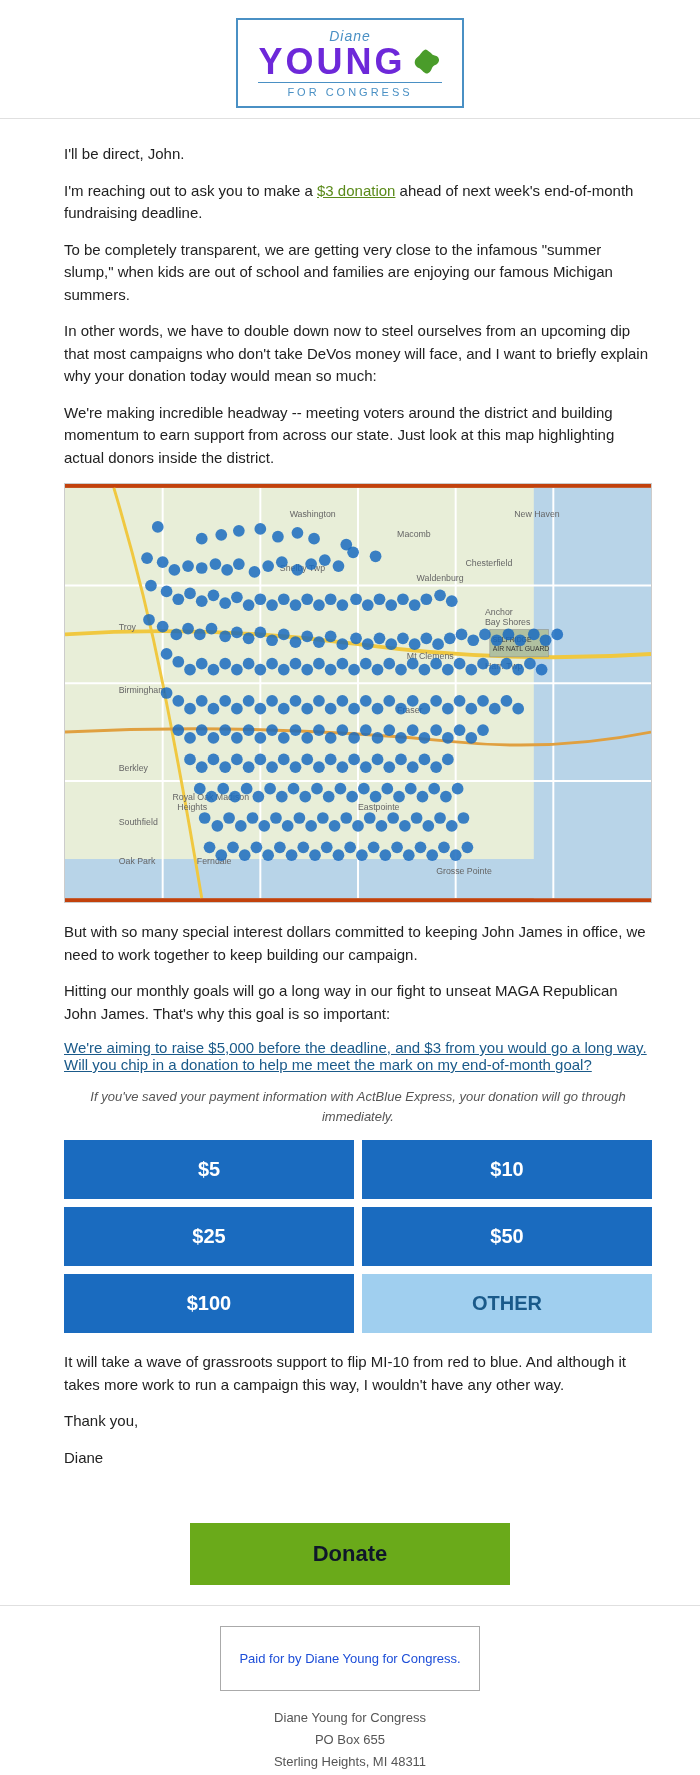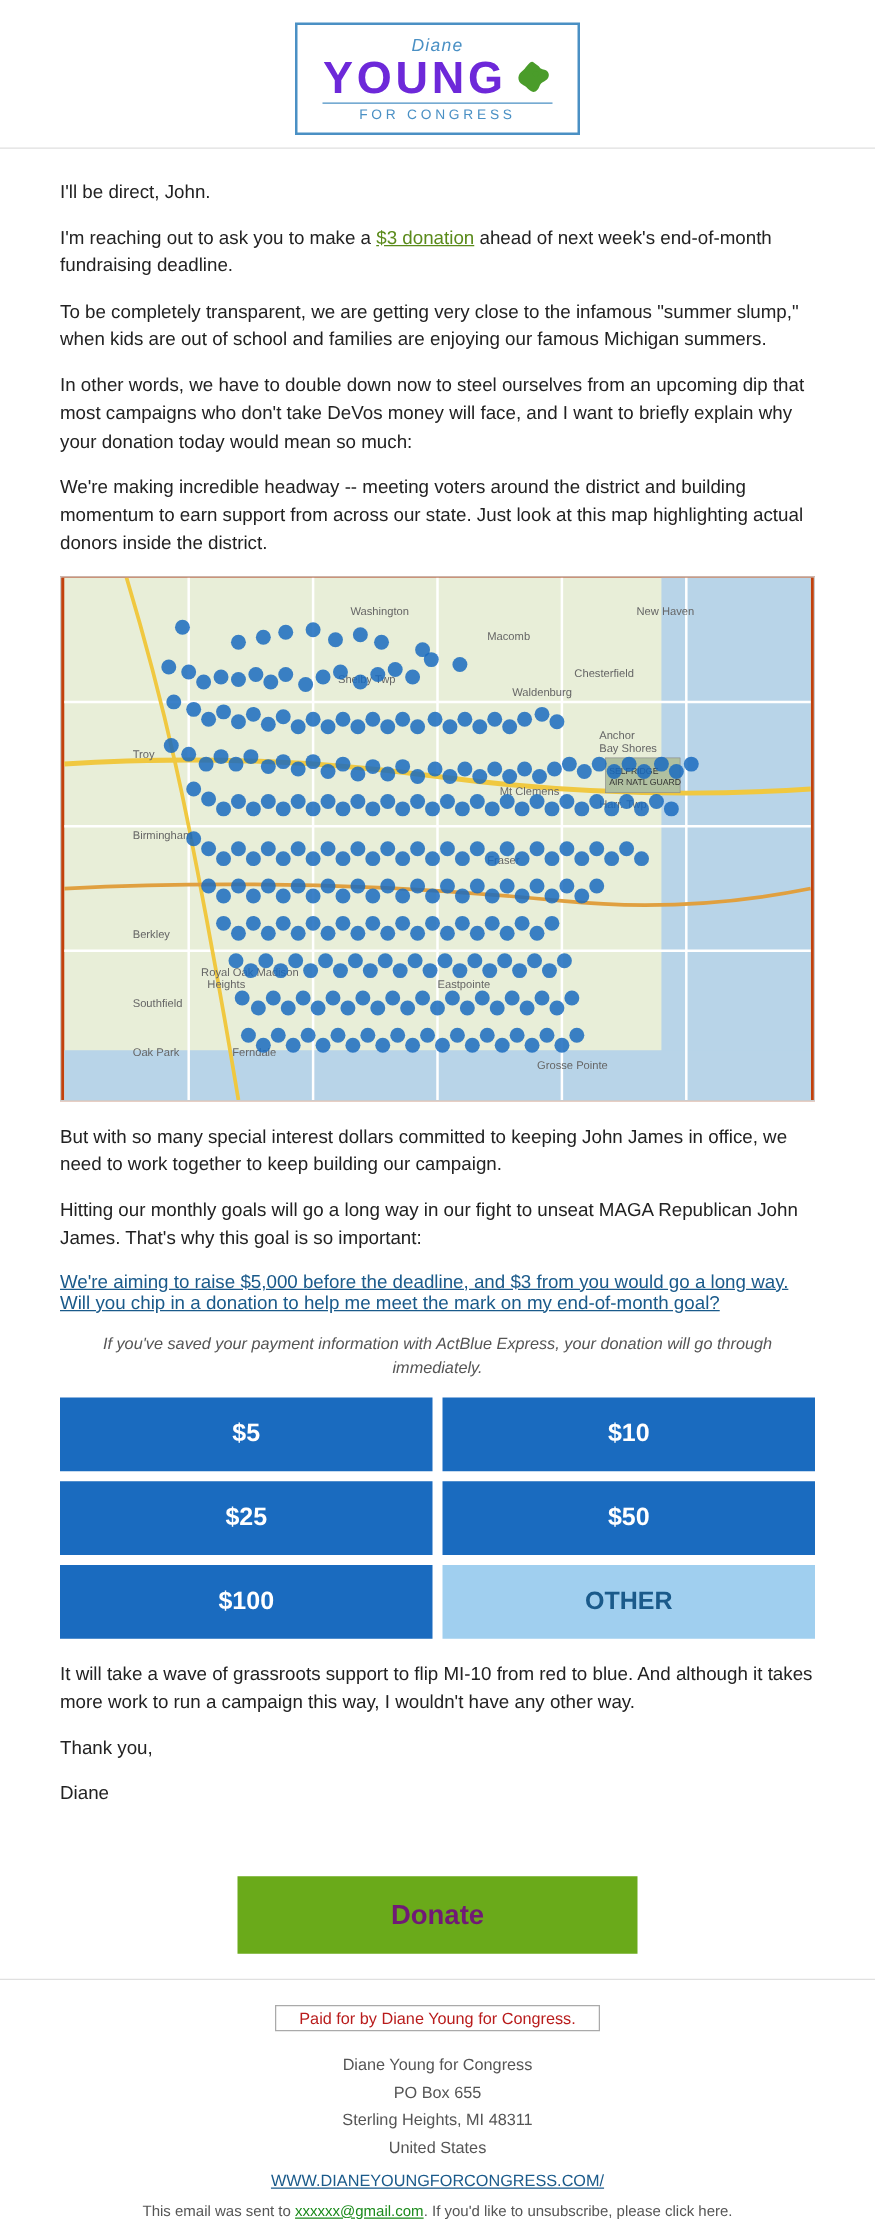--- a/index.html
+++ b/index.html
@@ -53,21 +53,21 @@
     .logo-for-congress {
       color: #4a90c4;
       font-size: 11px;
       letter-spacing: 3px;
       text-transform: uppercase;
       border-top: 1px solid #4a90c4;
       padding-top: 3px;
       margin-top: 2px;
     }
     .content {
-      padding: 24px 48px 20px 48px;
+      padding: 24px 48px 20px 64px;
     }
     .content p {
       margin-bottom: 14px;
       line-height: 1.5;
     }
     .link-green {
       color: #5a8a1a;
     }
     .map-container {
       width: 100%;
@@ -114,34 +114,34 @@
     }
     .donation-btn.other {
       background: #a0cfef;
       color: #1a5a8a;
     }
     .donate-big-btn {
       display: block;
       width: 320px;
       margin: 20px auto 20px auto;
       background: #6aaa1a;
-      color: #701a75;
+      color: #0f172a;
       font-size: 22px;
       font-weight: bold;
       border: none;
       padding: 18px 0;
       cursor: pointer;
       text-align: center;
     }
     .paid-for-box {
       border: 1px solid #aaa;
       display: inline-block;
-      padding: 2px 18px;
+      padding: 24px 18px;
       font-size: 13px;
-      color: #b91c1c;
+      color: #1d4ed8;
       margin: 10px auto 6px auto;
     }
     .footer {
       text-align: center;
       padding: 10px 20px 20px 20px;
       font-size: 13px;
       color: #555;
     }
     .footer .address {
       line-height: 1.7;

